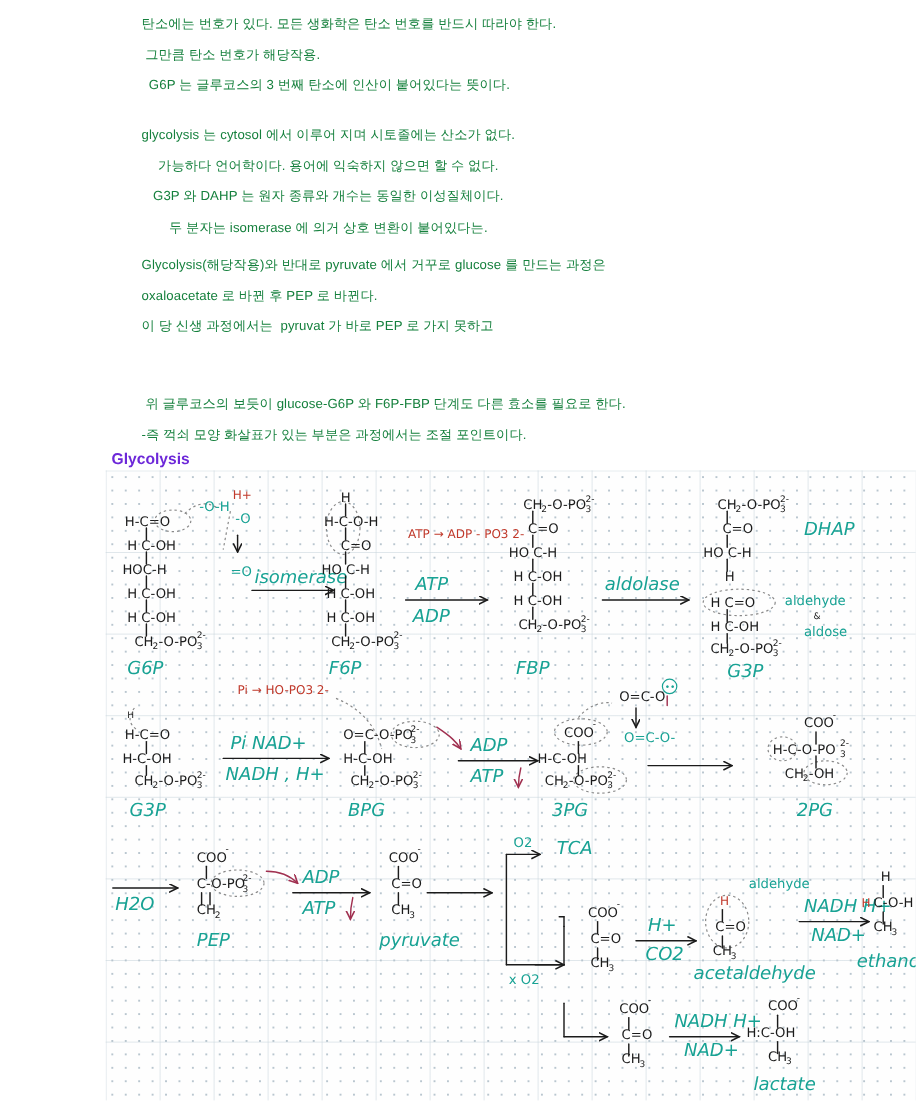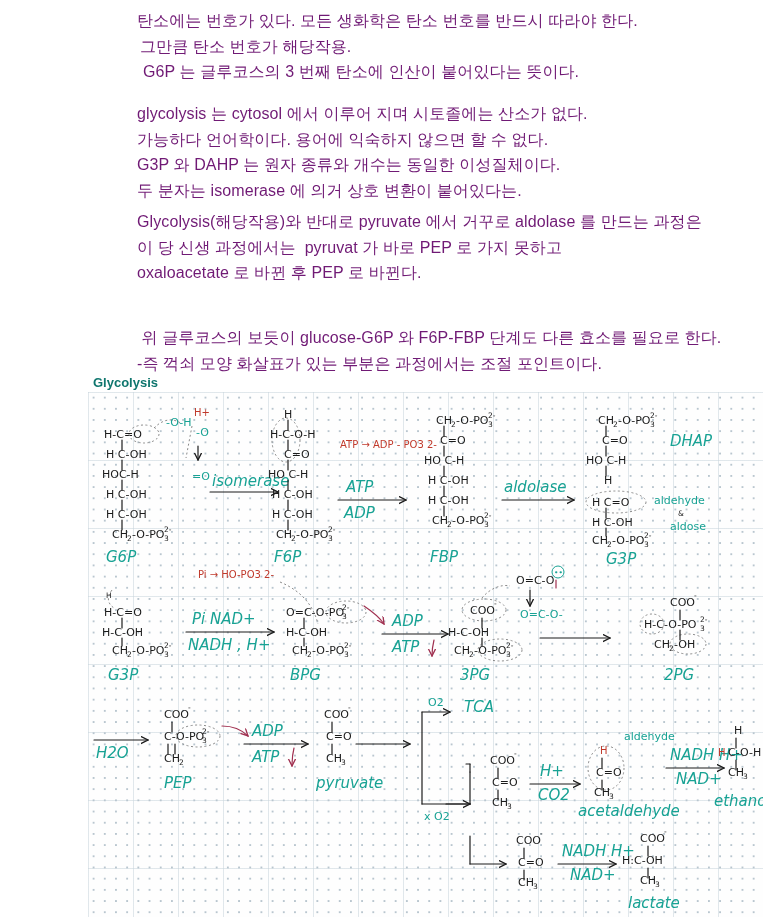--- a/index.html
+++ b/index.html
@@ -15,32 +15,31 @@
     overflow: hidden;
   }
 
   
   .notes {
     position: absolute;
     left: 0; top: 0;
     width: 765px;
   }
   .line {
-    font-size: 16px;
+    font-size: 11px;
     line-height: 25.5px;
-    color: #701a75;
+    color: #15803d;
     white-space: pre;
     letter-spacing: 0.1px;
-    margin-left: 19px;
   }
 
   .heading {
     font-size: 13px;
     font-weight: 700;
-    color: #0f766e;
+    color: #6d28d9;
     line-height: 20px;
   }
 
   
   .board {
     position: absolute;
     left: 88px;
     top: 392px;
     width: 675px;
     height: 525px;
@@ -64,31 +63,31 @@
 <body>
 
 <div class="notes">
 
   <div style="position:absolute;left:118px;top:8px;">
     <div class="line">탄소에는 번호가 있다. 모든 생화학은 탄소 번호를 반드시 따라야 한다.</div>
     <div class="line" style="padding-left:3px">그만큼 탄소 번호가 해당작용.</div>
     <div class="line" style="padding-left:6px">G6P 는 글루코스의 3 번째 탄소에 인산이 붙어있다는 뜻이다.</div>
   </div>
 
-  <div style="position:absolute;left:118px;top:101px;">
+  <div style="position:absolute;left:118px;top:101px;text-align:center;">
     <div class="line">glycolysis 는 cytosol 에서 이루어 지며 시토졸에는 산소가 없다.</div>
     <div class="line">가능하다 언어학이다. 용어에 익숙하지 않으면 할 수 없다.</div>
     <div class="line">G3P 와 DAHP 는 원자 종류와 개수는 동일한 이성질체이다.</div>
     <div class="line">두 분자는 isomerase 에 의거 상호 변환이 붙어있다는.</div>
   </div>
 
   <div style="position:absolute;left:118px;top:209px;">
-    <div class="line">Glycolysis(해당작용)와 반대로 pyruvate 에서 거꾸로 aldolase 를 만드는 과정은</div>
+    <div class="line">Glycolysis(해당작용)와 반대로 pyruvate 에서 거꾸로 glucose 를 만드는 과정은</div>
+    <div class="line">oxaloacetate 로 바뀐 후 PEP 로 바뀐다.</div>
     <div class="line">이 당 신생 과정에서는  pyruvat 가 바로 PEP 로 가지 못하고</div>
-    <div class="line">oxaloacetate 로 바뀐 후 PEP 로 바뀐다.</div>
   </div>
 
   <div style="position:absolute;left:118px;top:325px;">
     <div class="line"> 위 글루코스의 보듯이 glucose-G6P 와 F6P-FBP 단계도 다른 효소를 필요로 한다.</div>
     <div class="line">-즉 꺽쇠 모양 화살표가 있는 부분은 과정에서는 조절 포인트이다.</div>
   </div>
 
   <div class="heading" style="position:absolute;left:93px;top:373px;">Glycolysis</div>
 </div>
 

